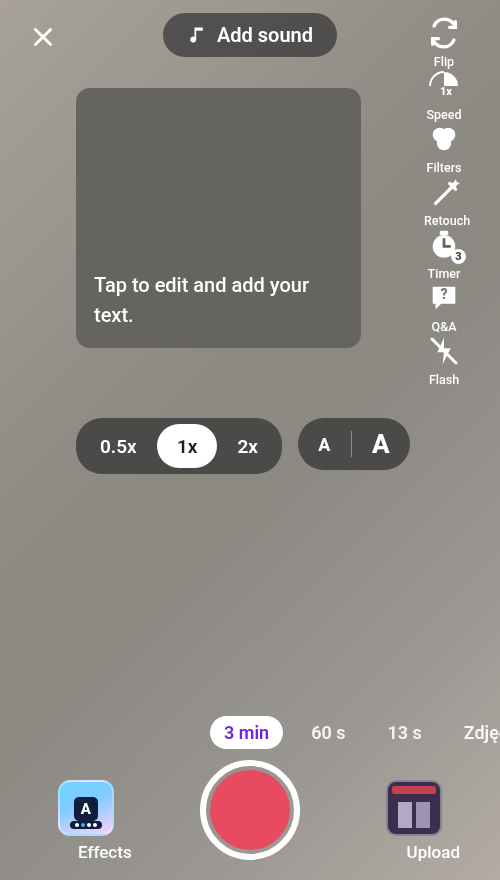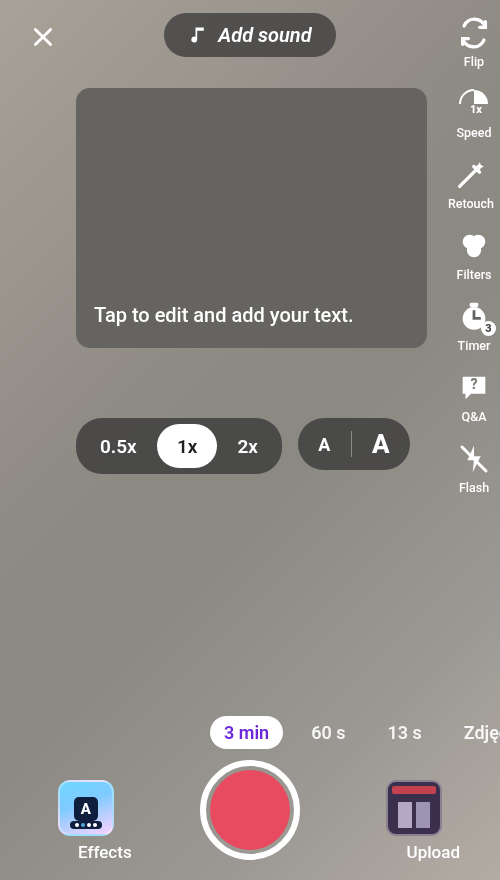--- a/index.html
+++ b/index.html
@@ -30,51 +30,49 @@
     cursor: pointer;
   }
   .add-sound {
     background: rgba(60,60,60,0.78);
     border-radius: 24px;
     padding: 10px 24px;
     display: flex;
     align-items: center;
     gap: 10px;
     cursor: pointer;
-    font-style: italic;
   }
   .add-sound span.label { font-size: 20px; font-weight: 600; color: #fff; }
 
   
   .tools {
     position: absolute;
     right: 6px;
     top: 16px;
     width: 70px;
     display: flex;
     flex-direction: column;
-    align-items: flex-end;
-    gap: 18px;
+    align-items: flex-start;
   }
   .tool {
     display: flex;
     flex-direction: column;
     align-items: center;
     gap: 4px;
     cursor: pointer;
   }
   .tool .icon-wrap { width: 40px; height: 34px; display:flex; align-items:center; justify-content:center; }
   .tool .tlabel { font-size: 12.5px; font-weight: 500; color: #fff; }
 
   
   .tele-card {
     position: absolute;
     left: 76px;
     top: 88px;
-    width: 351px;
+    width: 285px;
     height: 260px;
     background: #666461;
     border-radius: 14px;
     display: flex;
     flex-direction: column;
     justify-content: flex-end;
     padding: 16px 18px 18px 18px;
     cursor: pointer;
   }
   .tele-card .line { font-size: 20px; color: #fff; font-weight: 500; line-height: 1.5; }
@@ -249,38 +247,38 @@
         <path d="M18 4 A14 14 0 0 1 32 18 L18 18 Z" fill="#fff"></path>
         <path d="M4 18 A14 14 0 0 1 18 4" fill="none" stroke="#fff" stroke-width="2"></path>
         <text x="14" y="27" font-size="11" font-weight="800" fill="#fff">1x</text>
       </svg>
     </div>
     <div class="tlabel">Speed</div>
   </div>
 
   <div class="tool">
     <div class="icon-wrap">
+      <svg width="34" height="34" viewBox="0 0 24 24" fill="#fff">
+          <circle cx="9" cy="9" r="5"></circle>
+          <circle cx="15" cy="9" r="5"></circle>
+          <circle cx="12" cy="15" r="5"></circle>
+        </svg>
+    </div>
+    <div class="tlabel">Filters</div>
+  </div>
+
+  <div class="tool">
+    <div class="icon-wrap">
       <svg width="34" height="34" viewBox="0 0 24 24" fill="none" stroke="#fff" stroke-width="2.4" stroke-linecap="round">
           <path d="M4 20 L16 8"></path>
           <path d="M14 6 l4 4"></path>
           <path d="M18 3 l1 2 2 1 -2 1 -1 2 -1 -2 -2 -1 2 -1z" fill="#fff" stroke="none"></path>
         </svg>
     </div>
     <div class="tlabel">Retouch</div>
-  </div>
-
-  <div class="tool">
-    <div class="icon-wrap">
-      <svg width="34" height="34" viewBox="0 0 24 24" fill="#fff">
-          <circle cx="9" cy="9" r="5"></circle>
-          <circle cx="15" cy="9" r="5"></circle>
-          <circle cx="12" cy="15" r="5"></circle>
-        </svg>
-    </div>
-    <div class="tlabel">Filters</div>
   </div>
 
   <div class="tool">
     <div class="icon-wrap" style="position:relative;">
       <svg width="34" height="34" viewBox="0 0 24 24" fill="#fff">
           <circle cx="12" cy="13" r="8"></circle>
           <rect x="9" y="2" width="6" height="3" rx="1"></rect>
           <path d="M12 8 v5 h4" stroke="#666" stroke-width="2" fill="none" stroke-linecap="round"></path>
         </svg>
       <span style="position:absolute; right:-2px; bottom:-2px; background:#fff; color:#444; font-size:11px; font-weight:800; width:15px; height:15px; border-radius:8px; display:flex; align-items:center; justify-content:center;">3</span>

